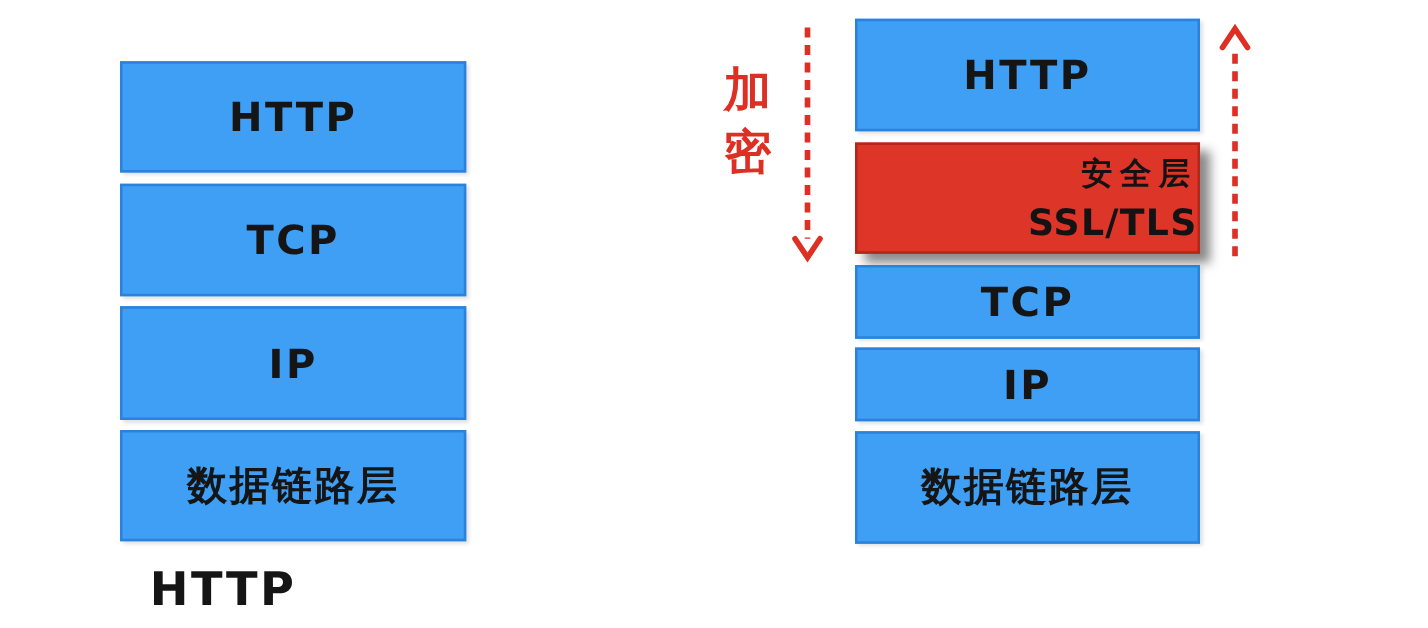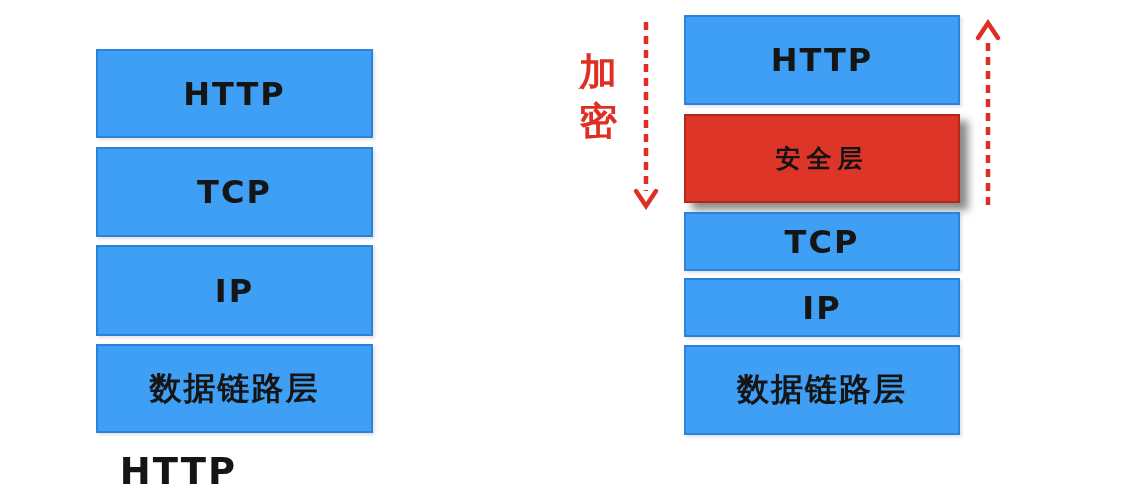--- a/index.html
+++ b/index.html
@@ -32,20 +32,21 @@
     letter-spacing: 2px;
     box-shadow: 2px 2px 3px rgba(0,0,0,0.12);
   }
   .layer-box.red {
     background: #dd3527;
     border: 2px solid #b3271b;
     flex-direction: column;
     justify-content: center;
     gap: 6px;
     box-shadow: 8px 7px 8px rgba(40,40,40,0.55);
+    align-items: flex-end;
   }
   .red-line1 {
     font-size: 25px;
     font-weight: bold;
     letter-spacing: 6px;
     color: #131313;
   }
   .red-line2 {
     font-size: 29px;
     font-weight: bold;
@@ -98,20 +99,21 @@
   </div>
   <div class="stack-caption" style="left:68px; top:450px; width:277px; transform:translateX(-28px);">
     <span>HTTP</span>
   </div>
 
   <div class="layer-box" style="left:684px; top:15px; width:276px; height:90px;">
     <span>HTTP</span>
   </div>
   <div class="layer-box red" style="left:684px; top:114px; width:276px; height:89px;">
     <span class="red-line1">安全层</span>
+    <span class="red-line2">SSL/TLS</span>
   </div>
   <div class="layer-box" style="left:684px; top:212px; width:276px; height:59px;">
     <span>TCP</span>
   </div>
   <div class="layer-box" style="left:684px; top:278px; width:276px; height:59px;">
     <span>IP</span>
   </div>
   <div class="layer-box" style="left:684px; top:345px; width:276px; height:90px;">
     <span>数据链路层</span>
   </div>

